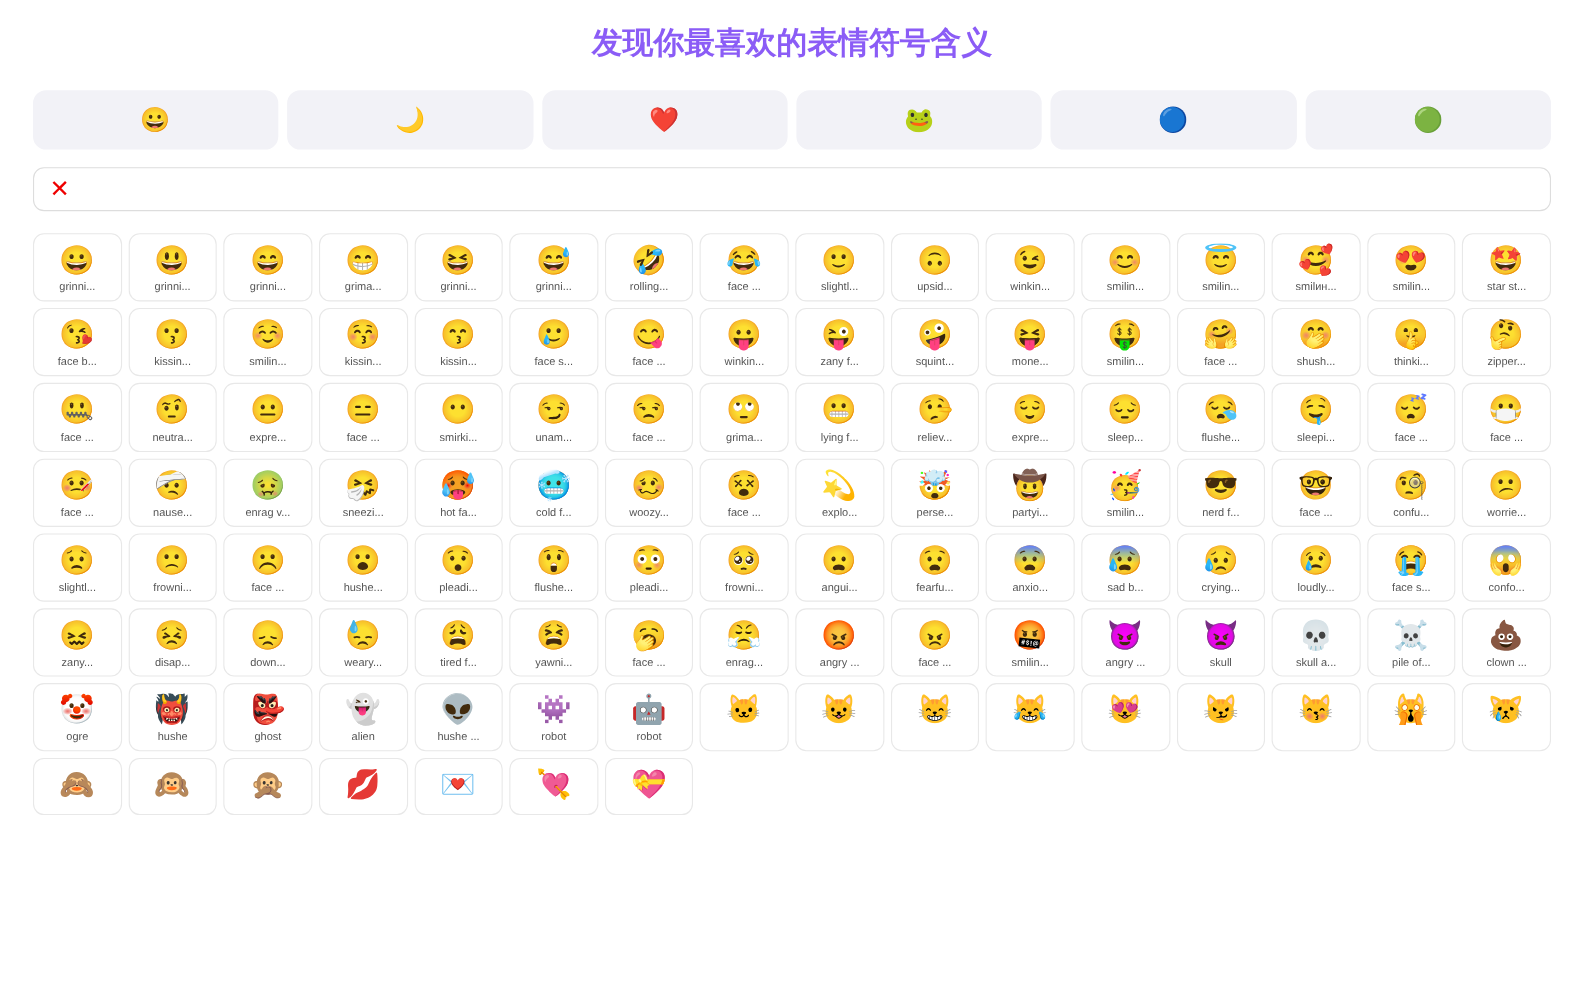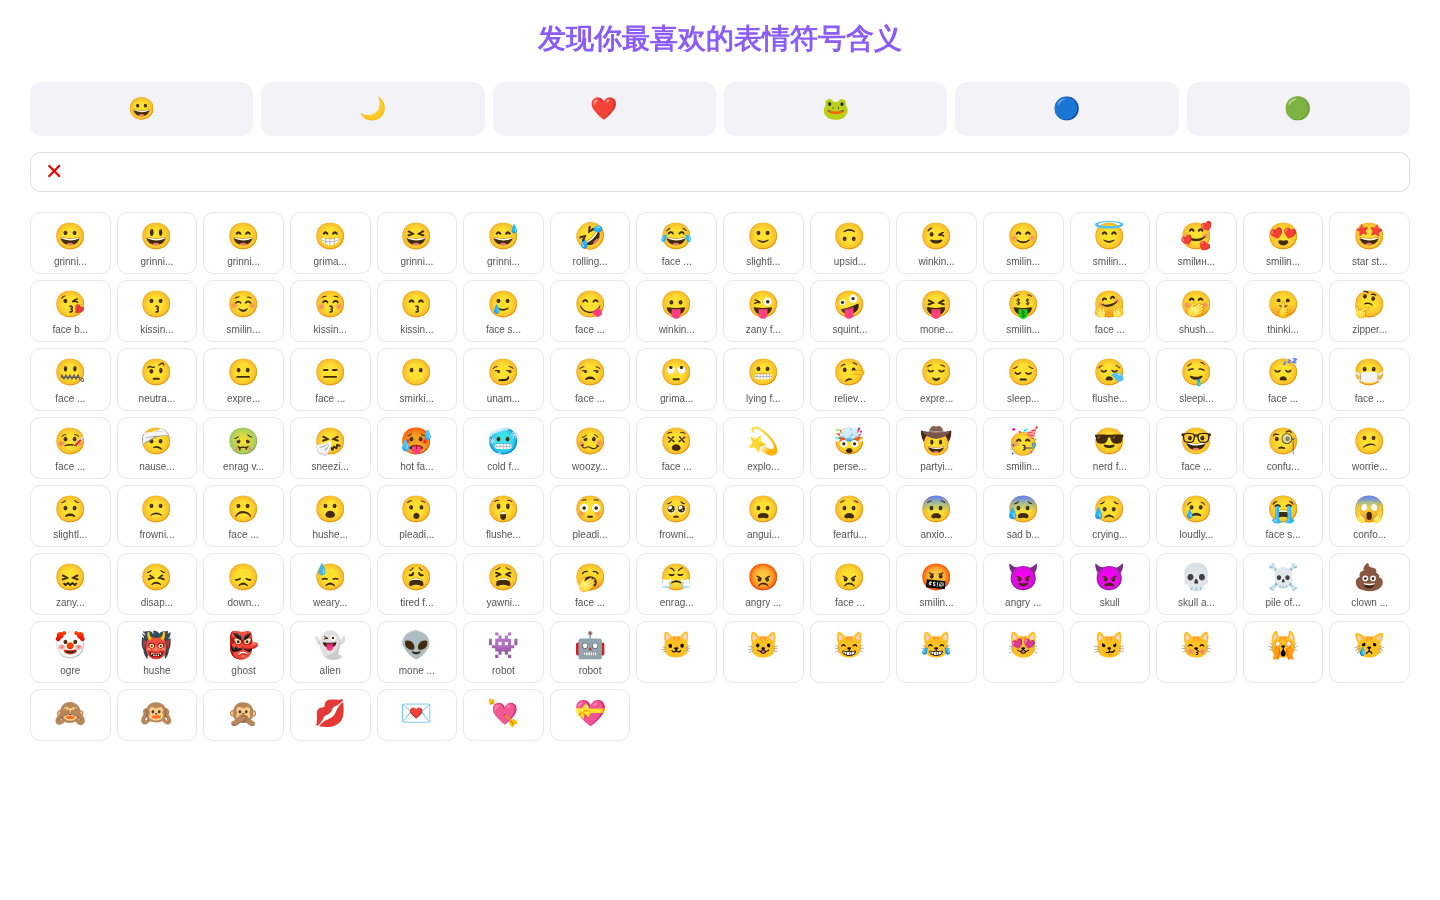--- a/index.html
+++ b/index.html
@@ -508,21 +508,21 @@
     <div class="emoji-cell">
       <span class="emoji-char">👺</span>
       <span class="emoji-label">ghost</span>
     </div>
     <div class="emoji-cell">
       <span class="emoji-char">👻</span>
       <span class="emoji-label">alien</span>
     </div>
     <div class="emoji-cell">
       <span class="emoji-char">👽</span>
-      <span class="emoji-label">mone ...</span>
+      <span class="emoji-label">hushe ...</span>
     </div>
     <div class="emoji-cell">
       <span class="emoji-char">👾</span>
       <span class="emoji-label">robot</span>
     </div>
     <div class="emoji-cell">
       <span class="emoji-char">🤖</span>
       <span class="emoji-label">robot</span>
     </div>
     <div class="emoji-cell">

